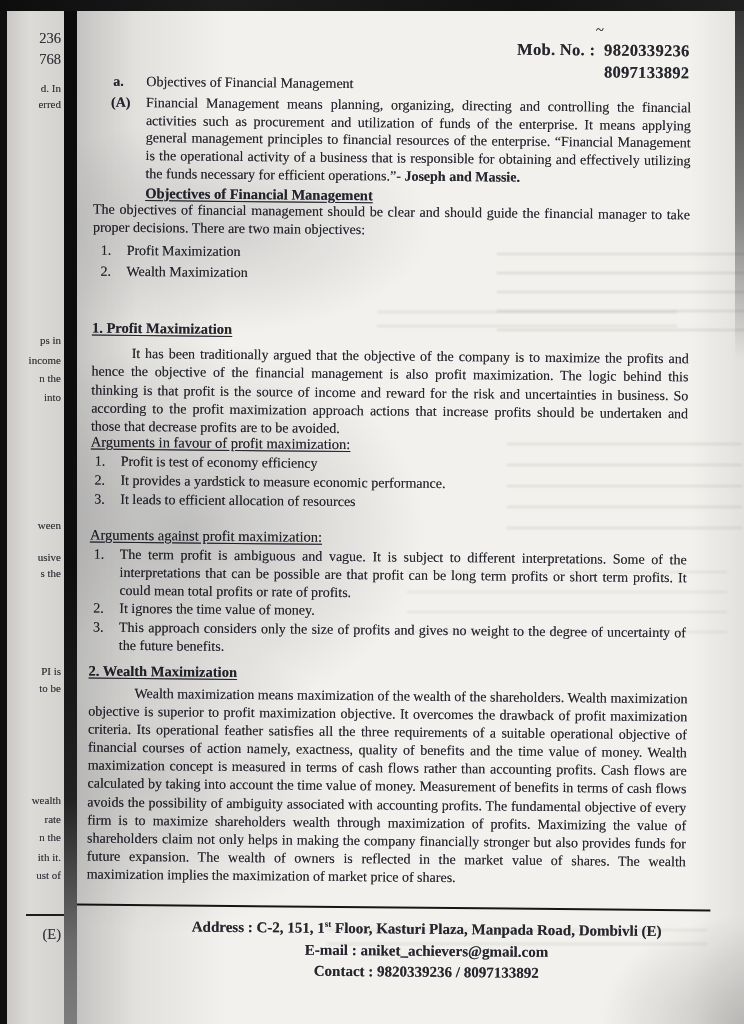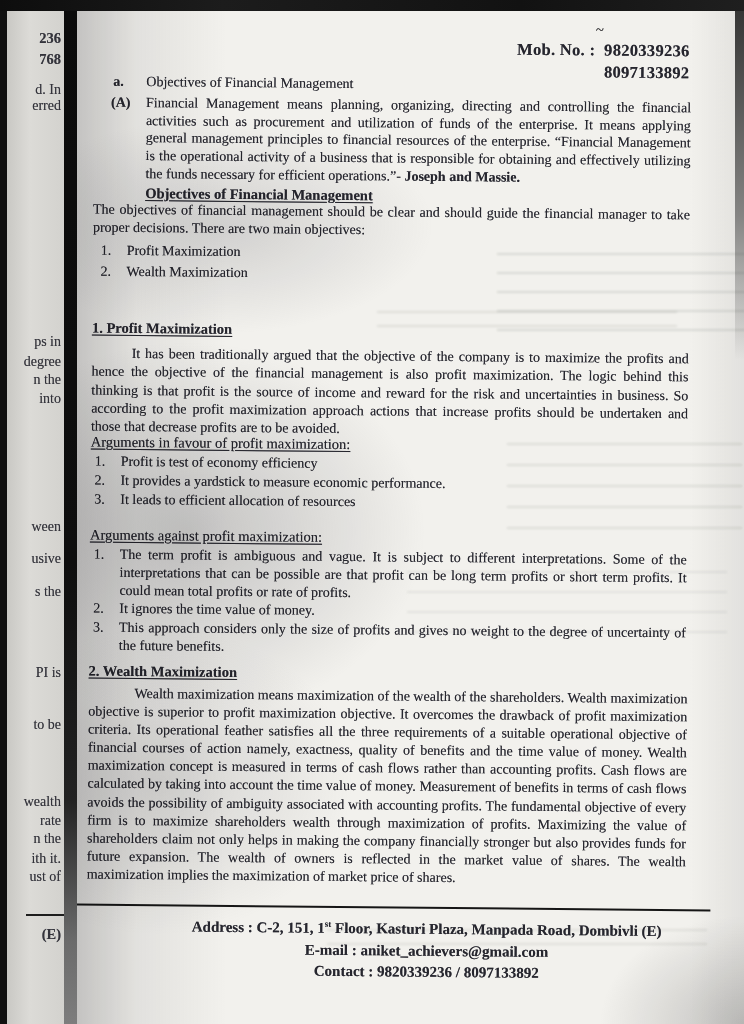--- a/index.html
+++ b/index.html
@@ -10,23 +10,23 @@
 
   
   .strip-top { position:absolute; left:0; top:0; width:744px; height:11px;
     background:linear-gradient(90deg,#0d0d0d,#1c1c1c 30%,#121212 70%,#1f1f1f); z-index:30; }
   .strip-right { position:absolute; right:0; top:0; width:9px; height:360px;
     background:linear-gradient(180deg,rgba(40,40,40,.95),rgba(70,70,70,.6) 60%,rgba(90,90,90,0)); z-index:25; }
 
   
   .old-page { position:absolute; left:7px; top:6px; width:57px; height:1018px;
     background:linear-gradient(90deg,#c9c8c4,#dcdbd7 40%,#d3d2ce); z-index:10; }
-  .frag { position:absolute; right:3px; font-size:14px; color:#33333b;
+  .frag { position:absolute; right:3px; font-size:11px; color:#33333b;
     white-space:nowrap; text-shadow:0 0 .5px rgba(40,40,48,.5); }
-  .frag.b { font-weight:bold; font-size:14.5px; }
+  .frag.b { font-weight:normal; font-size:14.5px; }
   .frag-line { position:absolute; right:0; width:38px; top:908px; border-top:2px solid #1d1d1d; }
 
   
   .page-gap { position:absolute; left:64px; top:0; width:13px; height:1024px;
     background:linear-gradient(180deg,#0b0b0b 0%,#0e0e0e 55%,#222 78%,#6b6b6b 92%,#7d7d7d 100%); z-index:12; }
 
   
   .main-page { position:absolute; left:77px; top:11px; width:667px; height:1013px;
     background:#f2f1ed; z-index:15; overflow:hidden; }
 
@@ -104,28 +104,28 @@
 <body>
 
 <div class="scan">
 
   <div class="old-page">
     <span class="frag b" style="top:24px">236</span>
     <span class="frag b" style="top:45px">768</span>
     <span class="frag" style="top:76px">d. In</span>
     <span class="frag" style="top:92px">erred</span>
     <span class="frag" style="top:328px">ps in</span>
-    <span class="frag" style="top:348px">degree</span>
+    <span class="frag" style="top:348px">income</span>
     <span class="frag" style="top:366px">n the</span>
     <span class="frag" style="top:385px">into</span>
     <span class="frag" style="top:513px">ween</span>
     <span class="frag" style="top:545px">usive</span>
-    <span class="frag" style="top:578px">s the</span>
+    <span class="frag" style="top:561px">s the</span>
     <span class="frag" style="top:659px">PI is</span>
-    <span class="frag" style="top:711px">to be</span>
+    <span class="frag" style="top:676px">to be</span>
     <span class="frag" style="top:788px">wealth</span>
     <span class="frag" style="top:807px">rate</span>
     <span class="frag" style="top:825px">n the</span>
     <span class="frag" style="top:845px">ith it.</span>
     <span class="frag" style="top:863px">ust of</span>
     <div class="frag-line"></div>
     <span class="frag b" style="top:920px">(E)</span>
   </div>
 
   <div class="page-gap"></div>

